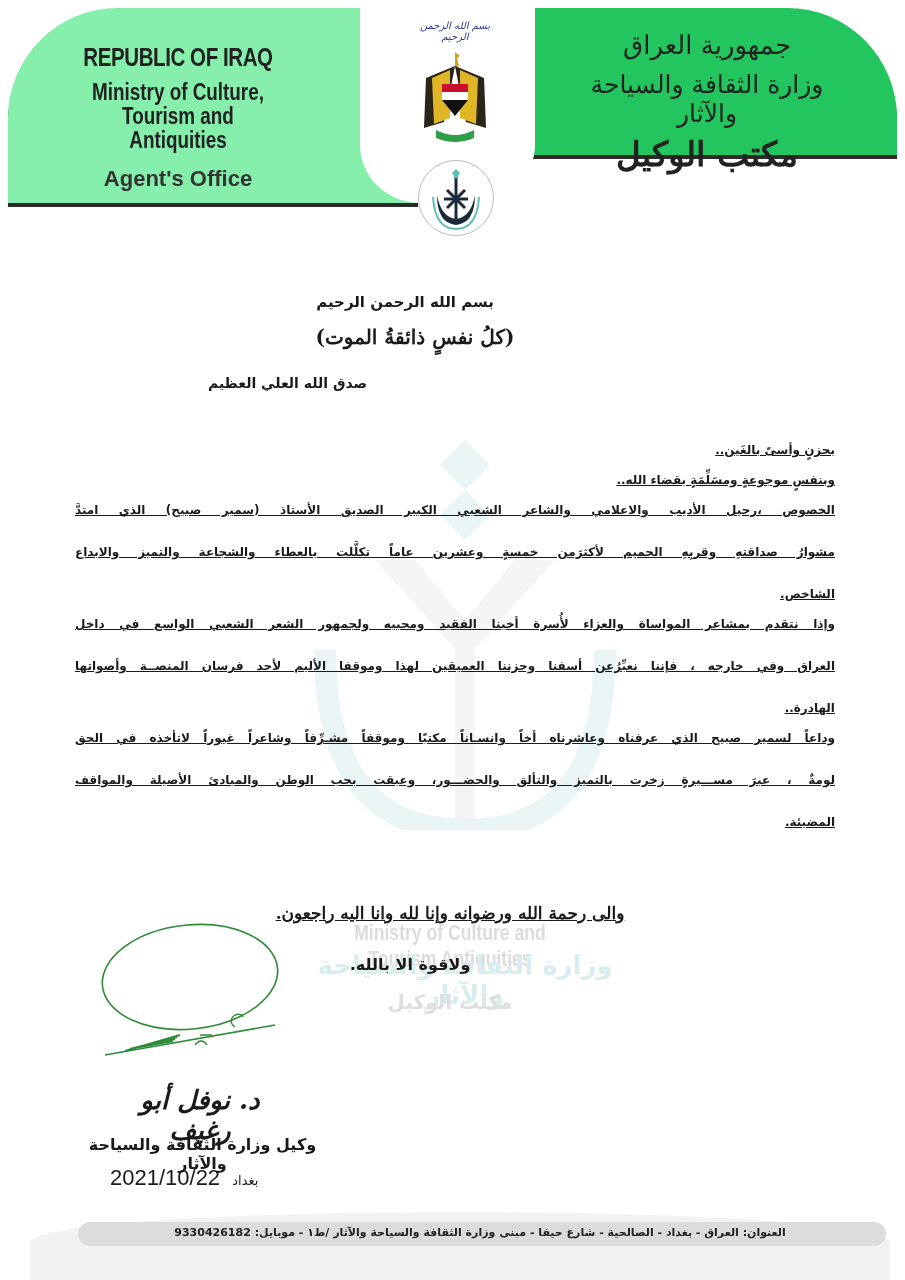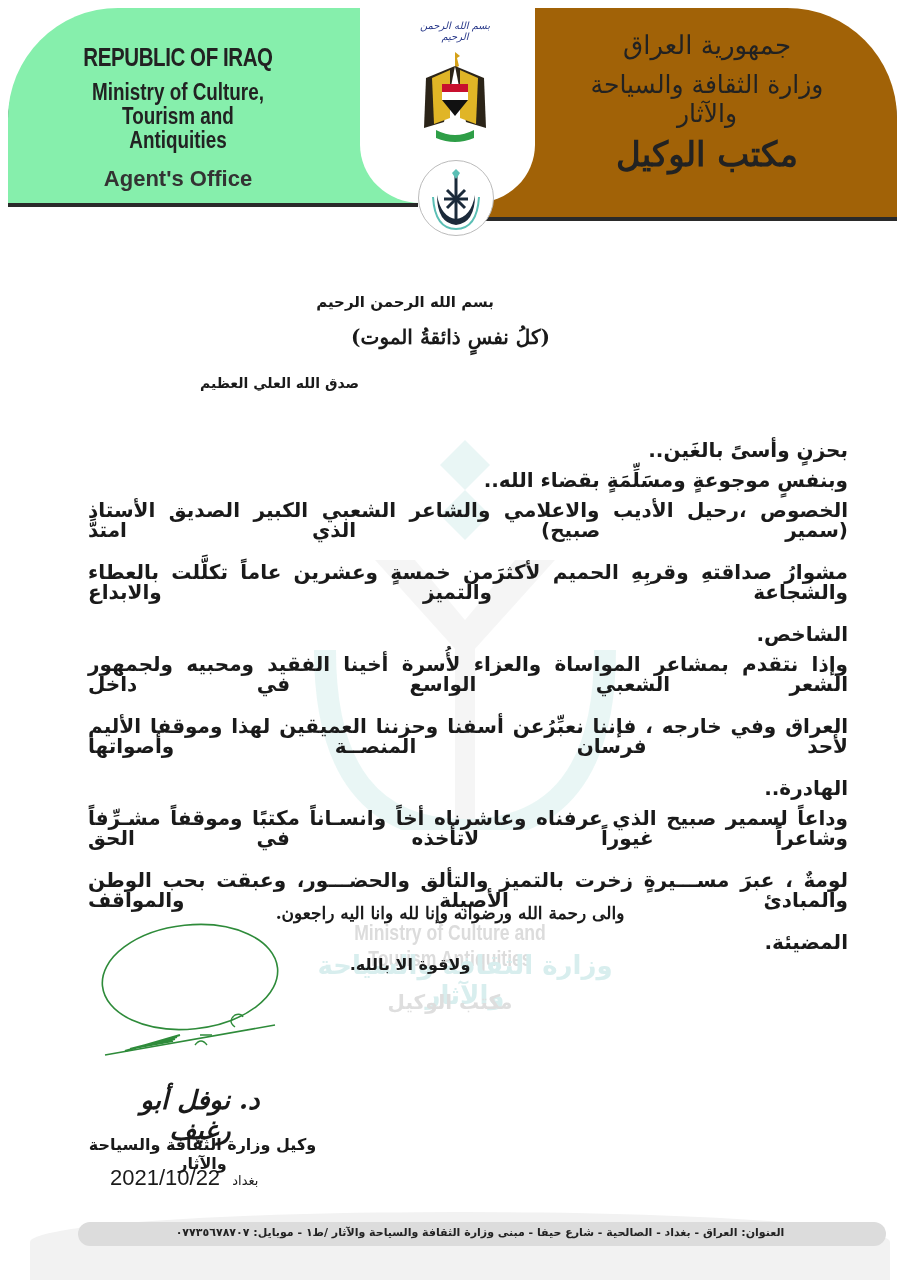--- a/index.html
+++ b/index.html
@@ -1,47 +1,47 @@
 <!DOCTYPE html>
 <html><head>
 <meta charset="utf-8">
 <style>
   html, body { margin:0; padding:0; }
   body { width:905px; height:1280px; background:#ffffff; position:relative; overflow:hidden; font-family:"DejaVu Sans", sans-serif; color:#1a1a1a; }
   .header-left { position:absolute; left:8px; top:8px; width:410px; height:195px; background:#86efac; border-radius:110px 0 0 0; box-shadow: 0 4px 0 #2a2a2a; }
   .header-left::after { content:""; position:absolute; right:-2px; top:0; width:60px; height:195px; background:#fff; border-radius:0 0 0 200px / 0 0 0 195px; }
-  .header-right { position:absolute; right:8px; top:8px; width:420px; height:209px; background:#a16207; border-radius:0 110px 0 0; box-shadow: 0 4px 0 #2a2a2a; }
+  .header-right { position:absolute; right:8px; top:8px; width:420px; height:147px; background:#22c55e; border-radius:0 110px 0 0; box-shadow: 0 4px 0 #2a2a2a; }
   .header-right::before { content:""; position:absolute; left:-2px; top:0; width:60px; height:195px; background:#fff; border-radius:0 0 200px 0 / 0 0 195px 0; }
   .hl-text { position:absolute; left:40px; top:35px; width:260px; text-align:center; font-family:"Liberation Sans", sans-serif; font-weight:bold; color:#222; }
   .hl-text .t1 { font-size:25px; letter-spacing:-0.5px; transform:scaleX(0.82); }
   .hl-text .t2 { font-size:23px; line-height:24px; margin-top:8px; transform:scaleX(0.82); }
   .hl-text .t3 { font-size:22px; margin-top:14px; color:#333; }
   .hr-text { position:absolute; right:40px; top:22px; width:300px; text-align:center; font-family:"DejaVu Serif", serif; color:#222; direction:rtl; }
   .hr-text .a1 { font-size:26px; }
   .hr-text .a2 { font-size:25px; margin-top:10px; }
   .hr-text .a3 { font-size:34px; margin-top:6px; font-weight:bold; }
   .center-emblem { position:absolute; left:410px; top:20px; width:90px; text-align:center; }
   .basmala-small { font-family:"DejaVu Serif", serif; font-size:10px; color:#2a3a8a; font-style:italic; direction:rtl; }
   .eagle { display:block; margin:6px auto 0; }
   .logo-circle { position:absolute; left:418px; top:160px; width:74px; height:74px; border:1px solid #bbb; border-radius:50%; background:#fff; }
   .watermark { position:absolute; left:285px; top:430px; width:360px; height:400px; opacity:0.13; }
   .wm-text { position:absolute; color:#cfcfcf; text-align:center; font-weight:bold; }
   .wm-en { left:285px; top:920px; width:330px; font-family:"Liberation Sans", sans-serif; font-size:22px; color:#dcdcdc; transform:scaleX(0.8); }
   .wm-ar1 { left:300px; top:950px; width:330px; font-family:"DejaVu Sans", sans-serif; font-size:26px; color:#d8eeee; direction:rtl; }
   .wm-ar2 { left:370px; top:990px; width:160px; font-family:"DejaVu Sans", sans-serif; font-size:20px; color:#dedede; direction:rtl; }
   .ar { direction:rtl; font-family:"DejaVu Sans", sans-serif; font-weight:bold; }
   .basmala { position:absolute; left:280px; top:293px; width:250px; text-align:center; font-size:15px; }
-  .verse { position:absolute; left:280px; top:325px; width:270px; text-align:right; font-size:20px; font-family:"DejaVu Serif", serif; font-weight:bold; }
-  .sadaqa { position:absolute; left:200px; top:375px; width:175px; text-align:left; font-size:14px; }
-  .body-block { position:absolute; left:88px; top:440px; width:760px; font-size:20px; line-height:20px; text-align:justify; }
+  .verse { position:absolute; left:280px; top:325px; width:270px; text-align:center; font-size:20px; font-family:"DejaVu Serif", serif; font-weight:bold; }
+  .sadaqa { position:absolute; left:200px; top:375px; width:175px; text-align:center; font-size:14px; }
+  .body-block { position:absolute; left:75px; top:440px; width:760px; font-size:12px; line-height:20px; text-align:justify;text-decoration:underline; }
   .body-block p { margin:0; }
   .l-short { margin-bottom:10px !important; }
   .l-par { margin-bottom:22px !important; text-align-last:justify; }
   .l-end { margin-bottom:10px !important; }
-  .closing1 { position:absolute; left:260px; top:903px; width:380px; text-align:center; font-size:17px; font-family:"DejaVu Serif", serif; font-weight:bold; }
+  .closing1 { position:absolute; left:260px; top:903px; width:380px; text-align:center; font-size:17px; font-family:"DejaVu Serif", serif; font-weight:bold;text-decoration:underline; }
   .closing2 { position:absolute; left:330px; top:955px; width:160px; text-align:center; font-size:16px; }
   .signature { position:absolute; left:85px; top:915px; width:215px; height:170px; }
   .sig-name { position:absolute; left:110px; top:1085px; width:180px; text-align:center; font-family:"DejaVu Serif", serif; font-size:26px; font-weight:bold; font-style:italic; direction:rtl; }
   .sig-title { position:absolute; left:65px; top:1135px; width:275px; text-align:center; font-size:16px; }
   .sig-date { position:absolute; left:110px; top:1165px; width:200px; text-align:left; font-family:"Liberation Sans", sans-serif; font-size:22px; direction:rtl; }
   .sig-date .city { font-family:"DejaVu Sans", sans-serif; font-size:13px; font-weight:normal; margin-left:6px; }
   .footer-bg { position:absolute; left:30px; top:1212px; width:860px; height:70px; background:#f2f2f2; border-radius:50% 50% 0 0 / 30px 30px 0 0; }
   .footer-bar { position:absolute; left:78px; top:1222px; width:808px; height:24px; background:#dcdcdc; border-radius:12px; }
   .footer-text { position:absolute; left:100px; top:1226px; width:760px; text-align:center; font-size:11px; font-weight:bold; direction:rtl; color:#222; }
 </style>
@@ -133,13 +133,13 @@
 </svg>
 <div class="sig-name">د. نوفل أبو رغيف</div>
 <div class="sig-title ar">وكيل وزارة الثقافة والسياحة والآثار</div>
 <div class="sig-date">
   <span class="city">بغداد</span>
   <span>2021/10/22</span>
 </div>
 
 <div class="footer-bg"></div>
 <div class="footer-bar"></div>
-<div class="footer-text">العنوان: العراق - بغداد - الصالحية - شارع حيفا - مبنى وزارة الثقافة والسياحة والآثار /ط١ - موبايل: ٠٧٧٣٥٦٧٨٧٠٧</div>
+<div class="footer-text">العنوان: العراق - بغداد - الصالحية - شارع حيفا - مبنى وزارة الثقافة والسياحة والآثار /ط١ - موبايل: 9330426182</div>
 
 </body></html>

